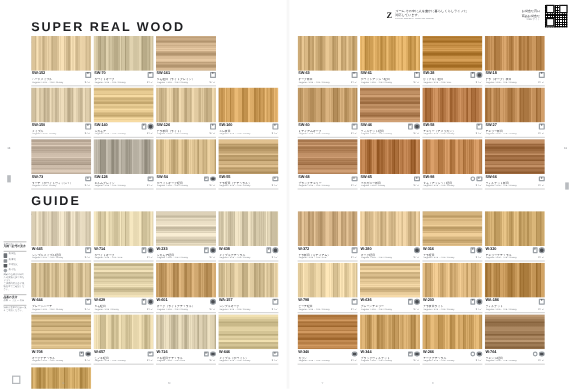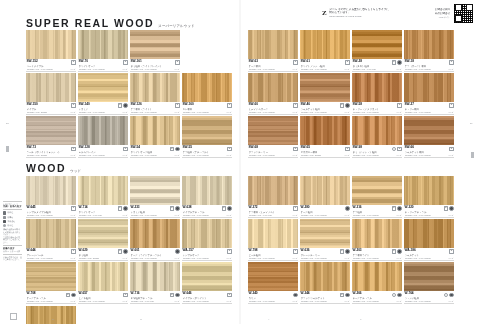--- a/index.html
+++ b/index.html
@@ -40,21 +40,21 @@
         #fff;
       background-blend-mode:multiply;
       position:relative;border:.5px solid #fff;}
   .qr::before,.qr::after,.qr i{
       content:"";position:absolute;width:5px;height:5px;border:1.2px solid #111;background:#fff;}
   .qr::before{top:.5px;left:.5px;}
   .qr::after{top:.5px;right:.5px;}
   .qr i{bottom:.5px;left:.5px;}
 
   
-  .sec-head{position:absolute;display:flex;align-items:flex-end;gap:4px;}
+  .sec-head{position:absolute;display:flex;align-items:flex-start;gap:4px;flex-direction:column;}
   .sec-title{font-size:10.5px;font-weight:700;color:#1e1f22;letter-spacing:1.6px;
              font-family:"Liberation Sans",sans-serif;line-height:1;}
   .sec-sub{font-size:3.4px;color:#4a4b50;letter-spacing:.2px;line-height:1;}
 
   
   .grid{position:absolute;display:grid;gap:1.5px 2px;}
   .cell{position:relative;}
   .chip{width:100%;height:29px;position:relative;overflow:hidden;
         box-shadow:0 0 0 .3px rgba(0,0,0,.07) inset;}
   .chip .grain{position:absolute;inset:0;}
@@ -544,21 +544,21 @@
           <div class="jname">ウォルナット板目</div>
           <div class="meta-bot">
             <div class="spec">Regular / 3×6・4×8 / Glossy</div>
             <div class="price">¥ / ㎡</div>
           </div>
         </div>
       </div>
     </div>
 
   <div class="sec-head" style="left:26px;top:163px;">
-    <div class="sec-title">WOOD</div>
+    <div class="sec-title">GUIDE</div>
     <div class="sec-sub">ウッド</div>
   </div>
 
   <div class="grid" id="grid-wood-left" style="left:26px;top:176px;width:206px;grid-template-columns:repeat(4,1fr);">
       <div class="cell">
         <div class="chip">
           <div class="grain" style="background: repeating-linear-gradient(90deg, rgba(0, 0, 0, 0.05) 0px, rgba(0, 0, 0, 0.05) 0.4px, rgba(255, 255, 255, 0.05) 0.4px, rgba(255, 255, 255, 0.05) 1.1px), repeating-linear-gradient(90deg, rgb(216, 203, 175) 0px, rgb(216, 203, 175) 3.84px, rgb(246, 233, 205) 3.84px, rgb(246, 233, 205) 5.58px, rgb(230, 217, 189) 5.58px, rgb(230, 217, 189) 9px, rgb(204, 191, 163) 9px, rgb(204, 191, 163) 10.32px, rgb(216, 203, 175) 10.32px, rgb(216, 203, 175) 13.32px, rgb(246, 233, 205) 13.32px, rgb(246, 233, 205) 14.22px, rgb(230, 217, 189) 14.22px, rgb(230, 217, 189) 16.8px, rgb(204, 191, 163) 16.8px, rgb(204, 191, 163) 21.06px, rgb(216, 203, 175) 21.06px, rgb(216, 203, 175) 23.22px, rgb(246, 233, 205) 23.22px, rgb(246, 233, 205) 27.06px, rgb(230, 217, 189) 27.06px, rgb(230, 217, 189) 28.8px, rgb(204, 191, 163) 28.8px, rgb(204, 191, 163) 32.22px, rgb(216, 203, 175) 32.22px, rgb(216, 203, 175) 33.54px, rgb(246, 233, 205) 33.54px, rgb(246, 233, 205) 36.54px);"></div>
         </div>
         <div class="meta">
           <div class="meta-top">

